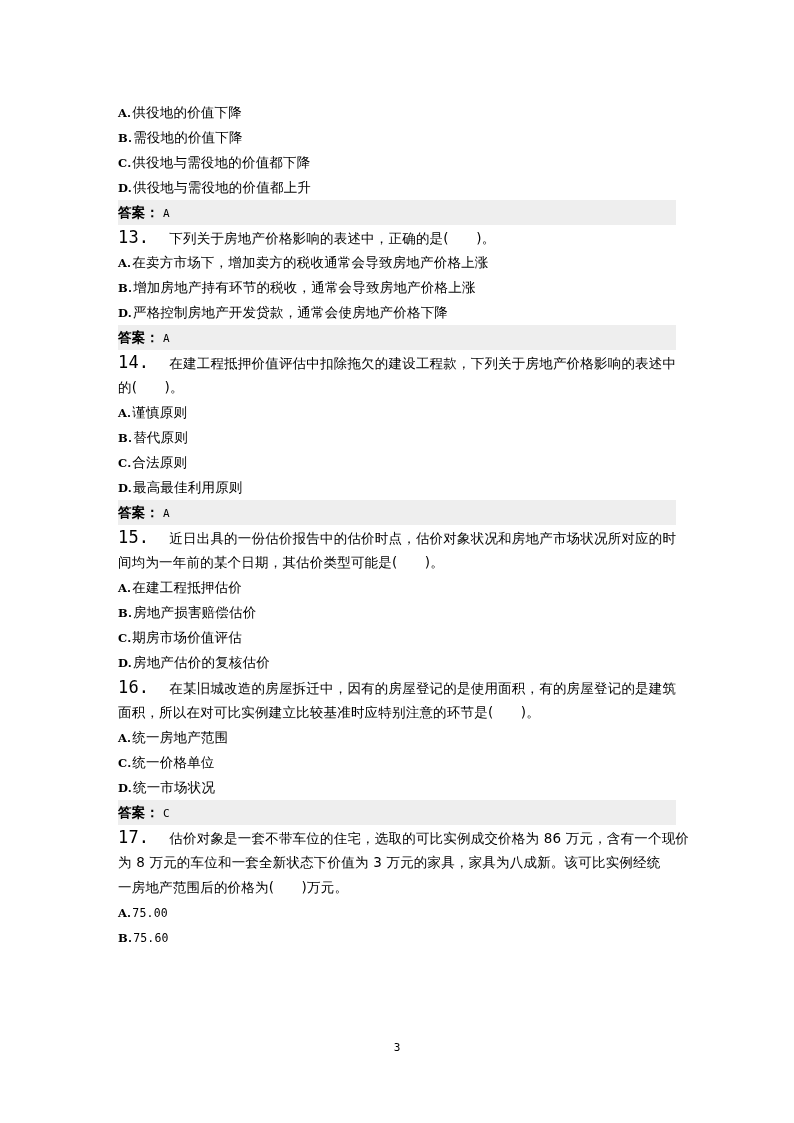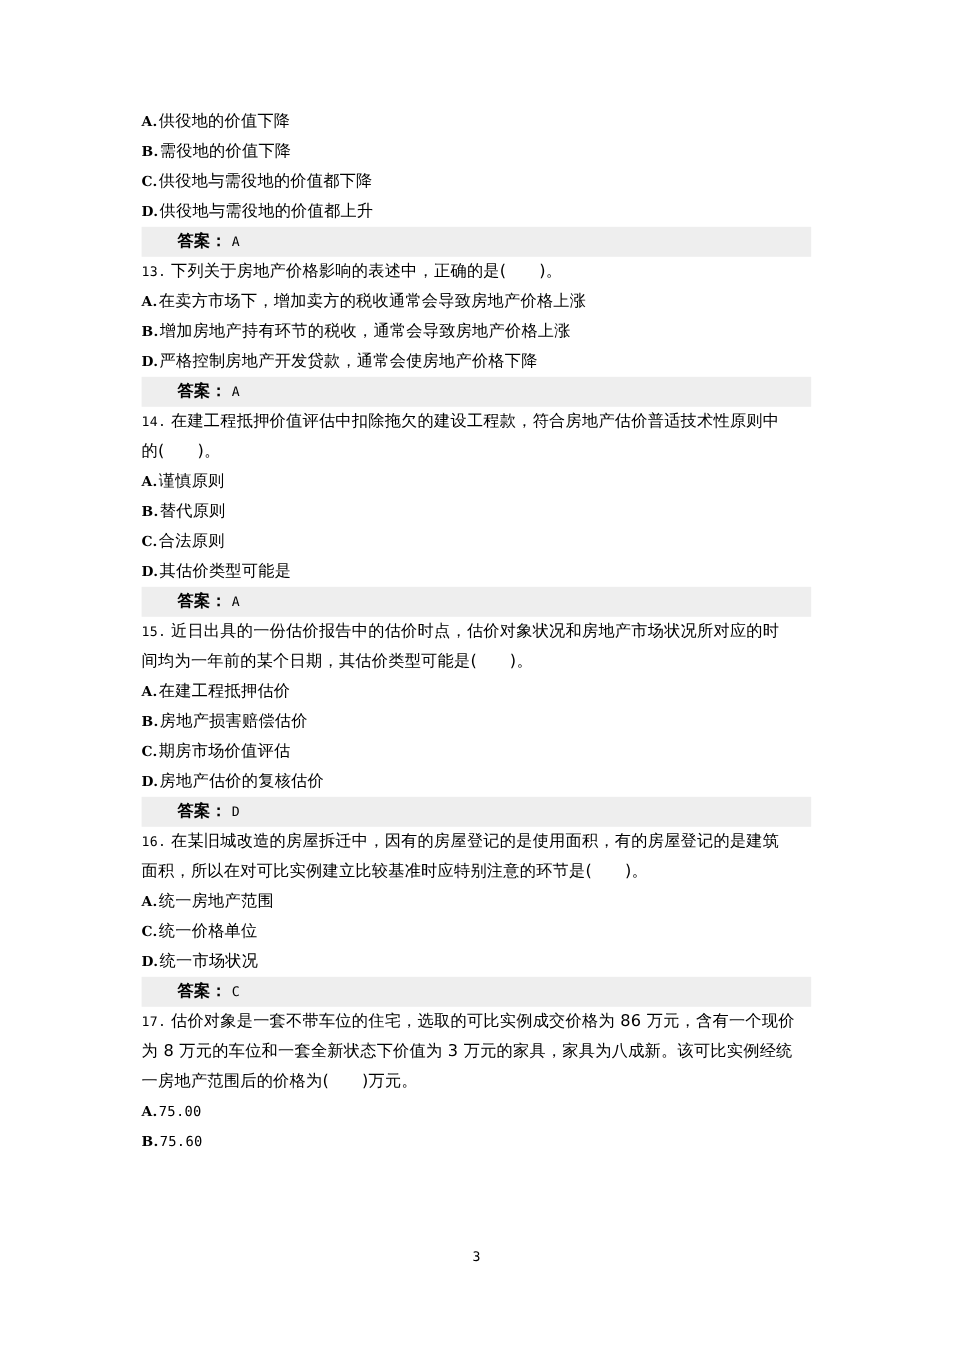--- a/index.html
+++ b/index.html
@@ -1,24 +1,24 @@
 <!DOCTYPE html>
 <html><head>
 <meta charset="utf-8">
 <style>
   html, body { margin:0; padding:0; background:#ffffff; }
   body { width:794px; height:1123px; position:relative; overflow:hidden;
          font-family:"DejaVu Sans", "Liberation Sans", sans-serif; color:#000; }
-  .page { position:absolute; left:118px; top:89px; width:558px; }
+  .page { position:absolute; left:118px; top:100px; width:558px; }
   .line { height:25px; line-height:25px; font-size:13.5px; white-space:nowrap; letter-spacing:0.2px; }
   .opt-letter { font-family:"DejaVu Serif", "Liberation Serif", serif; font-weight:bold; font-size:11.5px; margin-right:1px; }
   .answer { background:#eeeeee; }
-  .answer .ans-label { font-weight:bold;padding-left:30px; }
+  .answer .ans-label { font-weight:bold; }
   .answer .ans-val { font-family:"DejaVu Sans Mono", "Liberation Mono", monospace; font-size:11px; margin-left:4px; }
-  .qnum { font-family:"DejaVu Sans Mono", "Liberation Mono", monospace; font-size:11px; margin-right:4px; }
+  .qnum { font-family:"DejaVu Sans Mono", "Liberation Mono", monospace; font-size:17px; margin-right:20px; }
   .num { font-family:"DejaVu Sans Mono", "Liberation Mono", monospace; font-size:11.5px; }
   .page-number { position:absolute; left:0; width:794px; top:1041px; text-align:center;
                  font-family:"DejaVu Sans Mono", "Liberation Mono", monospace; font-size:11px; }
 </style>
 </head>
 <body>
 
 <div class="page">
 
   <div>
@@ -31,37 +31,36 @@
 
   <div>
     <div class="line"><span class="qnum">13.</span><span>下列关于房地产价格影响的表述中，正确的是(　　)。</span></div>
     <div class="line"><span class="opt-letter">A.</span><span>在卖方市场下，增加卖方的税收通常会导致房地产价格上涨</span></div>
     <div class="line"><span class="opt-letter">B.</span><span>增加房地产持有环节的税收，通常会导致房地产价格上涨</span></div>
     <div class="line"><span class="opt-letter">D.</span><span>严格控制房地产开发贷款，通常会使房地产价格下降</span></div>
     <div class="line answer"><span class="ans-label">答案：</span><span class="ans-val">A</span></div>
   </div>
 
   <div>
-    <div class="line"><span class="qnum">14.</span><span>在建工程抵押价值评估中扣除拖欠的建设工程款，符合房地产估价普适技术性原则中</span></div>
+    <div class="line"><span class="qnum">14.</span><span>在建工程抵押价值评估中扣除拖欠的建设工程款，下列关于房地产价格影响的表述中</span></div>
     <div class="line"><span>的(　　)。</span></div>
     <div class="line"><span class="opt-letter">A.</span><span>谨慎原则</span></div>
     <div class="line"><span class="opt-letter">B.</span><span>替代原则</span></div>
     <div class="line"><span class="opt-letter">C.</span><span>合法原则</span></div>
-    <div class="line"><span class="opt-letter">D.</span><span>其估价类型可能是</span></div>
+    <div class="line"><span class="opt-letter">D.</span><span>最高最佳利用原则</span></div>
     <div class="line answer"><span class="ans-label">答案：</span><span class="ans-val">A</span></div>
   </div>
 
   <div>
     <div class="line"><span class="qnum">15.</span><span>近日出具的一份估价报告中的估价时点，估价对象状况和房地产市场状况所对应的时</span></div>
     <div class="line"><span>间均为一年前的某个日期，其估价类型可能是(　　)。</span></div>
     <div class="line"><span class="opt-letter">A.</span><span>在建工程抵押估价</span></div>
     <div class="line"><span class="opt-letter">B.</span><span>房地产损害赔偿估价</span></div>
     <div class="line"><span class="opt-letter">C.</span><span>期房市场价值评估</span></div>
     <div class="line"><span class="opt-letter">D.</span><span>房地产估价的复核估价</span></div>
-    <div class="line answer"><span class="ans-label">答案：</span><span class="ans-val">D</span></div>
   </div>
 
   <div>
     <div class="line"><span class="qnum">16.</span><span>在某旧城改造的房屋拆迁中，因有的房屋登记的是使用面积，有的房屋登记的是建筑</span></div>
     <div class="line"><span>面积，所以在对可比实例建立比较基准时应特别注意的环节是(　　)。</span></div>
     <div class="line"><span class="opt-letter">A.</span><span>统一房地产范围</span></div>
     <div class="line"><span class="opt-letter">C.</span><span>统一价格单位</span></div>
     <div class="line"><span class="opt-letter">D.</span><span>统一市场状况</span></div>
     <div class="line answer"><span class="ans-label">答案：</span><span class="ans-val">C</span></div>
   </div>

